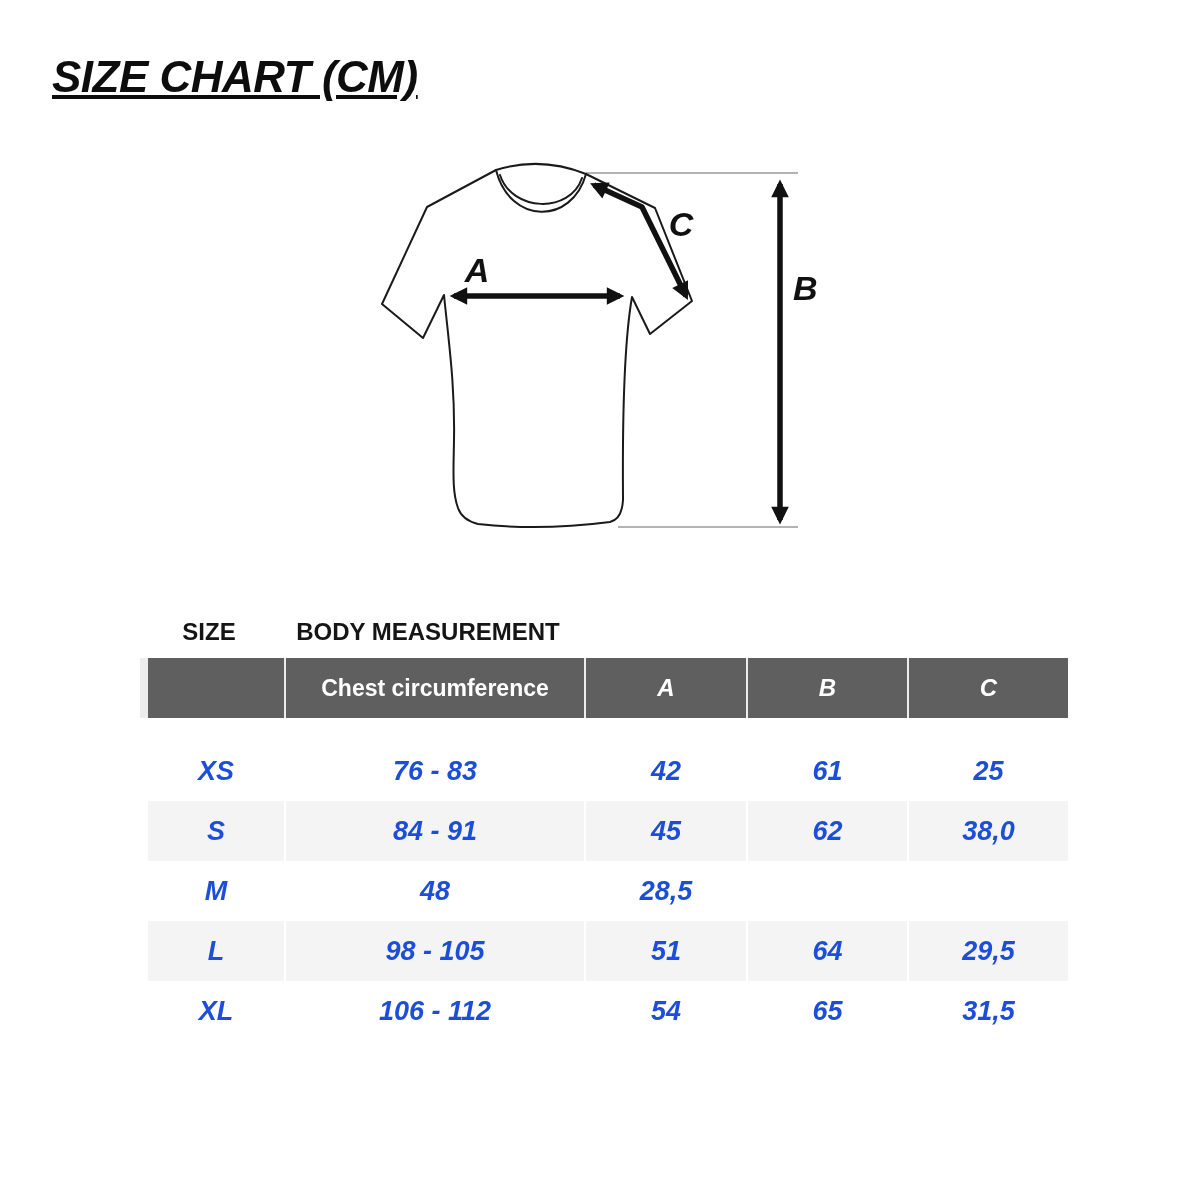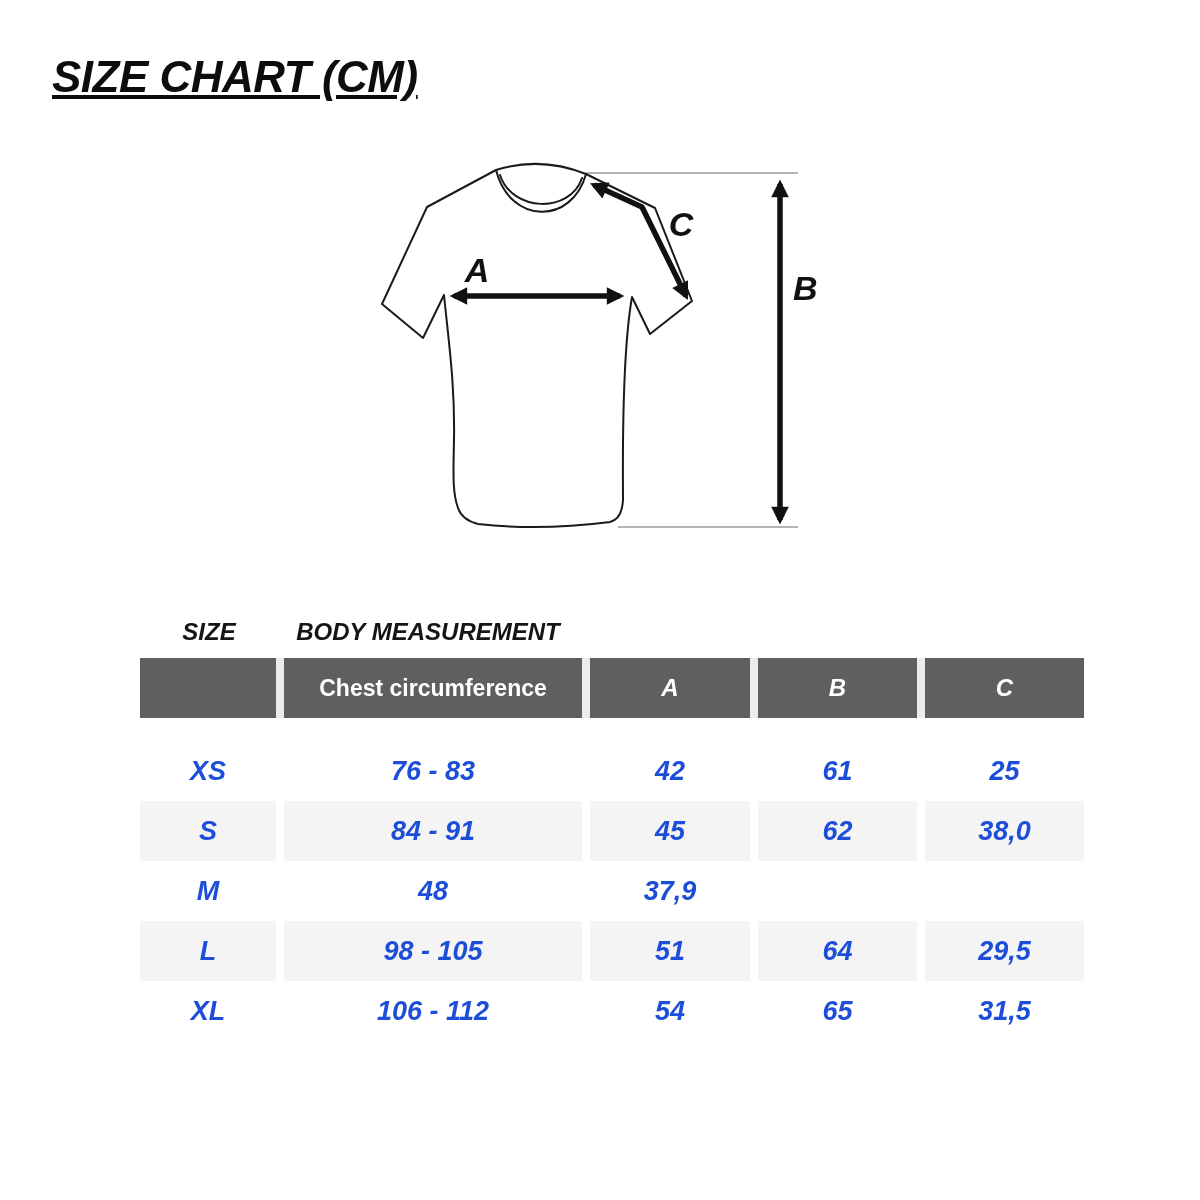--- a/index.html
+++ b/index.html
@@ -16,29 +16,30 @@
   }
   #diagram { position:absolute; left:370px; top:140px; }
 
   
   #group-headers {
     position:absolute; left:140px; top:612px; width:920px; height:40px;
     display:grid; grid-template-columns:138px 300px 482px;
   }
   #group-headers .gh {
     display:flex; align-items:center; justify-content:center;
-    font-size:24px; font-weight:bold; font-style:italic;
+    font-size:24px; font-weight:bold; 
     color:#151515; white-space:nowrap;
   }
 
   
   #size-table { position:absolute; left:140px; top:658px; width:920px; }
   .tgrid {
     display:grid; grid-template-columns:136px 298px 160px 159px 159px;
-    column-gap:8px;
+    column-gap:2px;
+    padding-left:8px;
   }
   #thead { background:#ececec; height:60px; }
   #thead .hcell {
     background:#5f5f5f; color:#ffffff; height:60px;
     display:flex; align-items:center; justify-content:center;
     white-space:nowrap;
   }
   #thead .hcell.chest { font-size:23px; font-weight:bold; font-style:normal; }
   #thead .hcell.dim   { font-size:24px; font-weight:bold; font-style:italic; }
   .trow { background:#ffffff; height:60px; }
@@ -120,21 +121,21 @@
         <div class="trow tgrid alt">
     <div class="cell">S</div>
     <div class="cell">84 - 91</div>
     <div class="cell">45</div>
     <div class="cell">62</div>
     <div class="cell">38,0</div>
   </div>
         <div class="trow tgrid">
     <div class="cell">M</div>
     <div class="cell">48</div>
-    <div class="cell">37,9</div>
+    <div class="cell">28,5</div>
   </div>
         <div class="trow tgrid alt">
     <div class="cell">L</div>
     <div class="cell">98 - 105</div>
     <div class="cell">51</div>
     <div class="cell">64</div>
     <div class="cell">29,5</div>
   </div>
         <div class="trow tgrid">
     <div class="cell">XL</div>

